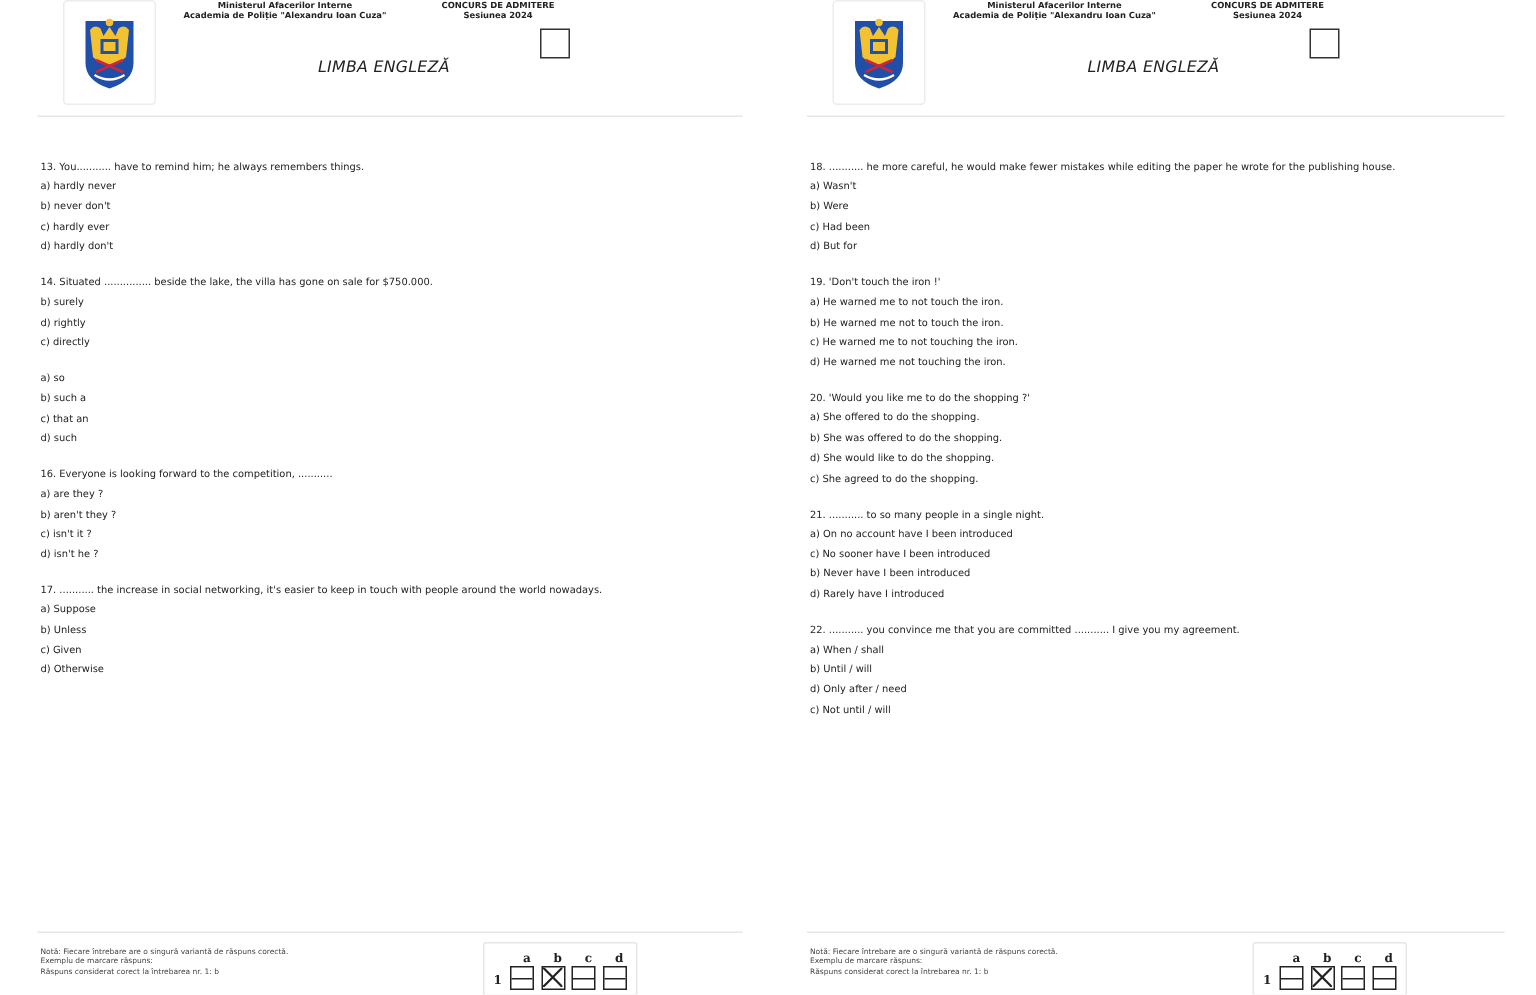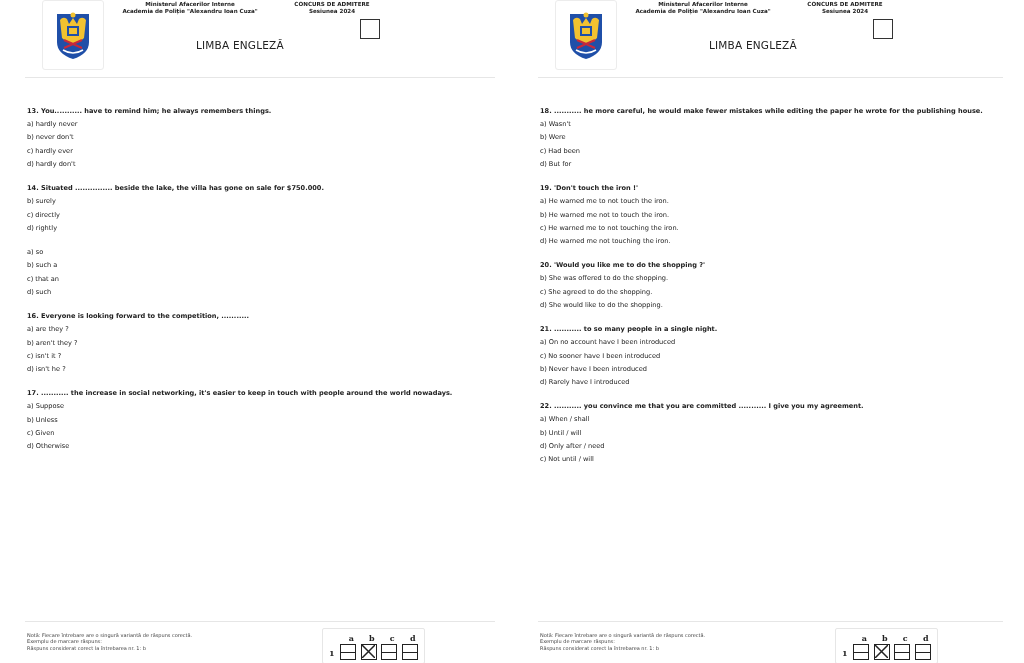--- a/index.html
+++ b/index.html
@@ -6,24 +6,24 @@
   html, body { width: 1024px; height: 663px; background: #ffffff; overflow: hidden; }
   body { font-family: "DejaVu Sans", "Liberation Sans", sans-serif; color: #222; position: relative; }
   .page { position: absolute; top: 0; width: 470px; height: 663px; }
   .page.left { left: 25px; }
   .page.right { left: 538px; width: 465px; }
   .header { position: relative; height: 78px; border-bottom: 1px solid #e6e6e6; }
   .logo-box { position: absolute; left: 17px; top: 0; width: 62px; height: 70px; border: 1px solid #ececec; border-radius: 3px; display: flex; align-items: center; justify-content: center; }
   .org { position: absolute; left: 90px; top: 1px; width: 150px; text-align: center; font-size: 5.6px; font-weight: bold; line-height: 7px; color: #222; }
   .concurs { position: absolute; left: 262px; top: 1px; width: 90px; text-align: center; font-size: 5.6px; font-weight: bold; line-height: 7px; color: #222; }
   .code-box { position: absolute; left: 335px; top: 19px; width: 20px; height: 20px; border: 1px solid #333; }
-  .subject { position: absolute; left: 171px; top: 39px; font-size: 10.5px; color: #222; letter-spacing: 0.2px; }
+  .subject { position: absolute; left: 187px; top: 39px; font-size: 10.5px; color: #222; letter-spacing: 0.2px; font-style: italic; }
   .questions { position: absolute; top: 107px; left: 2px; right: 0; }
   .q { margin-bottom: 15px; }
-  .q-text { font-size: 6.6px; line-height: 9px; color: #222; margin-bottom: 4px; font-weight: bold; }
+  .q-text { font-size: 6.6px; line-height: 9px; color: #222; margin-bottom: 4px; }
   .opt { font-size: 6.6px; line-height: 9px; color: #222; margin-bottom: 4.4px; }
   .footer { position: absolute; top: 621px; left: 0; right: 0; border-top: 1px solid #e6e6e6; height: 42px; }
   .note { position: absolute; left: 2px; top: 10px; font-size: 5px; line-height: 6.3px; color: #444; }
   .example { position: absolute; left: 297px; top: 6px; width: 103px; height: 36px; border: 1px solid #e6e6e6; border-radius: 2px; }
   .ex-letters { position: absolute; top: 4px; left: 18px; display: flex; }
   .ex-letters span { width: 20.5px; text-align: center; font-family: "DejaVu Serif", "Liberation Serif", serif; font-weight: bold; font-size: 8px; color: #222; }
   .ex-num { position: absolute; left: 6px; top: 19px; font-family: "DejaVu Serif", "Liberation Serif", serif; font-weight: bold; font-size: 8px; }
   .ex-boxes { position: absolute; left: 17px; top: 15px; display: flex; }
   .ex-box { width: 16px; height: 16px; border: 1.5px solid #222; margin-right: 4.5px; position: relative; }
   .ex-box.empty::after { content: ""; position: absolute; left: 0; right: 0; top: 50%; border-top: 1.3px solid #222; }
@@ -61,22 +61,22 @@
     <div class="q">
       <div class="q-text">13. You........... have to remind him; he always remembers things.</div>
       <div class="opt">a) hardly never</div>
       <div class="opt">b) never don't</div>
       <div class="opt">c) hardly ever</div>
       <div class="opt">d) hardly don't</div>
     </div>
     <div class="q">
       <div class="q-text">14. Situated ............... beside the lake, the villa has gone on sale for $750.000.</div>
       <div class="opt">b) surely</div>
+      <div class="opt">d) rightly</div>
       <div class="opt">c) directly</div>
-      <div class="opt">d) rightly</div>
     </div>
     <div class="q">
       <div class="opt">a) so</div>
       <div class="opt">b) such a</div>
       <div class="opt">c) that an</div>
       <div class="opt">d) such</div>
     </div>
     <div class="q">
       <div class="q-text">16. Everyone is looking forward to the competition, ...........</div>
       <div class="opt">a) are they ?</div>
@@ -156,23 +156,24 @@
     </div>
     <div class="q">
       <div class="q-text">19. 'Don't touch the iron !'</div>
       <div class="opt">a) He warned me to not touch the iron.</div>
       <div class="opt">b) He warned me not to touch the iron.</div>
       <div class="opt">c) He warned me to not touching the iron.</div>
       <div class="opt">d) He warned me not touching the iron.</div>
     </div>
     <div class="q">
       <div class="q-text">20. 'Would you like me to do the shopping ?'</div>
+      <div class="opt">a) She offered to do the shopping.</div>
       <div class="opt">b) She was offered to do the shopping.</div>
+      <div class="opt">d) She would like to do the shopping.</div>
       <div class="opt">c) She agreed to do the shopping.</div>
-      <div class="opt">d) She would like to do the shopping.</div>
     </div>
     <div class="q">
       <div class="q-text">21. ........... to so many people in a single night.</div>
       <div class="opt">a) On no account have I been introduced</div>
       <div class="opt">c) No sooner have I been introduced</div>
       <div class="opt">b) Never have I been introduced</div>
       <div class="opt">d) Rarely have I introduced</div>
     </div>
     <div class="q">
       <div class="q-text">22. ........... you convince me that you are committed ........... I give you my agreement.</div>

